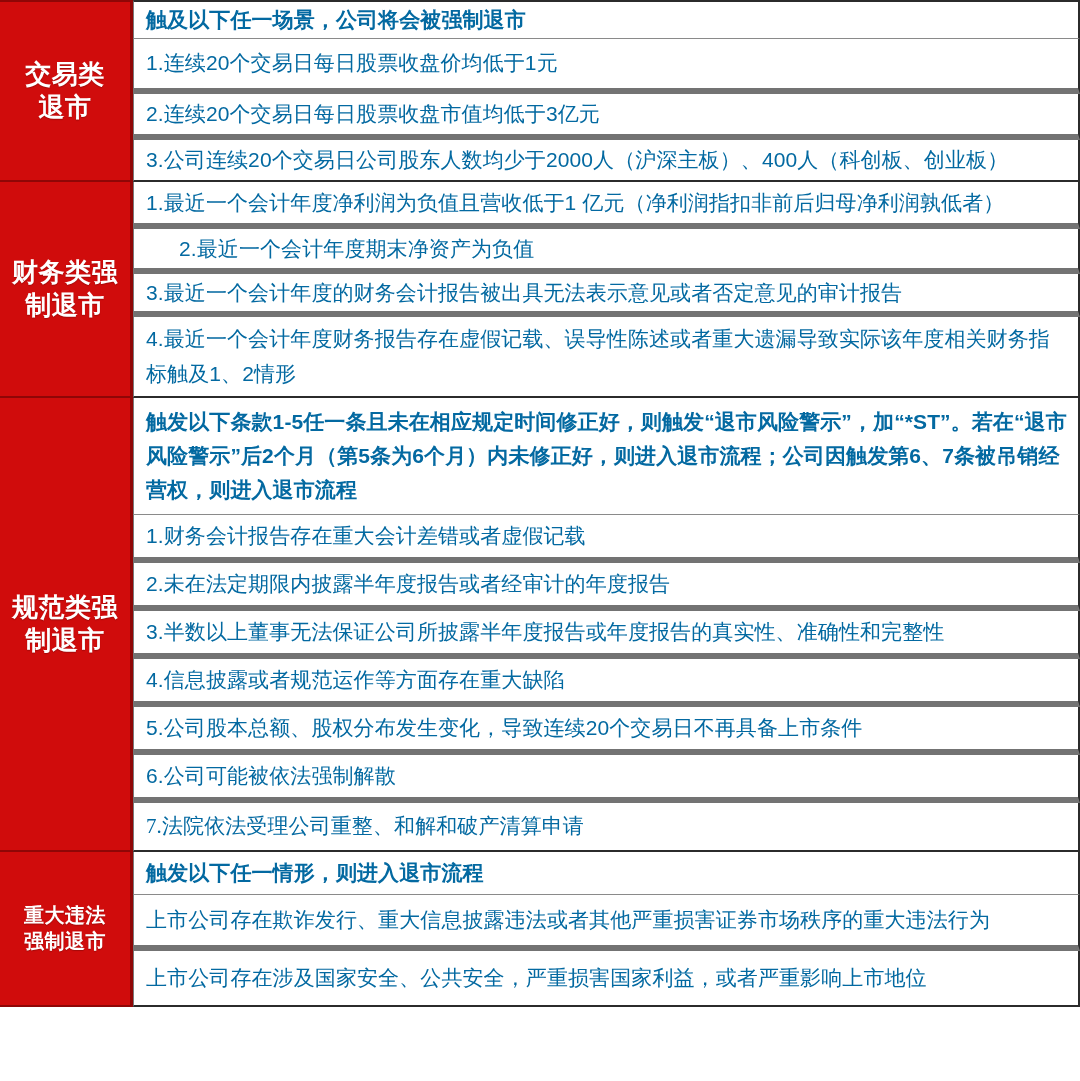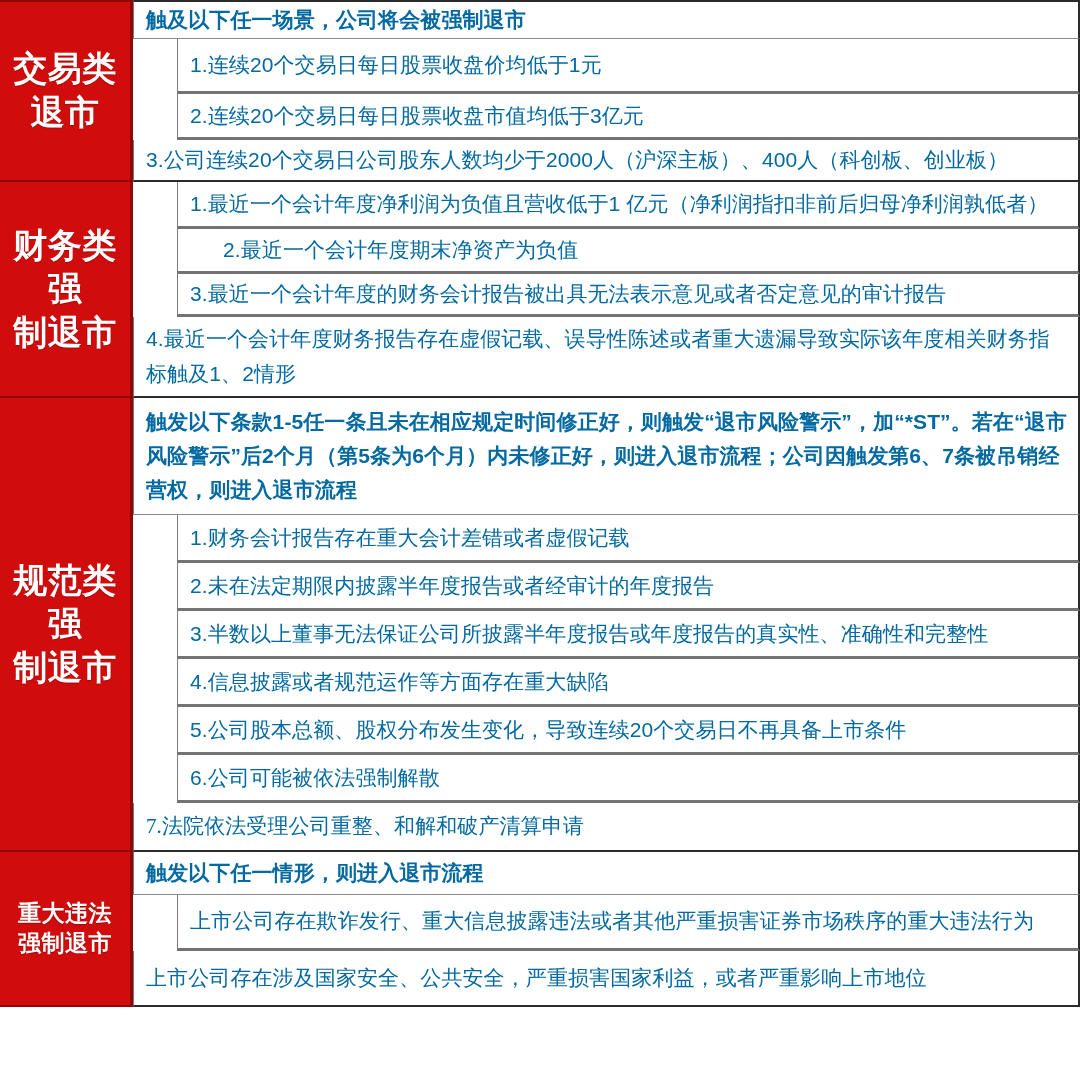--- a/index.html
+++ b/index.html
@@ -41,29 +41,29 @@
     justify-content: center;
     box-sizing: border-box;
     padding: 2px 4px;
   }
   .section:first-child .cat-cell {
     border-top: 2px solid #8f0606;
   }
   .cat-label {
     color: #ffffff;
     font-weight: bold;
-    font-size: 34px;
+    font-size: 26px;
     line-height: 1.28;
     text-align: center;
     letter-spacing: 0.5px;
     text-shadow: 0 1px 1px rgba(0,0,0,0.22);
     white-space: pre-line;
   }
   .cat-label.small {
-    font-size: 23px;
+    font-size: 20px;
     font-family: Liberation Serif, serif;
   }
 
   
   .rows-col {
     flex: 1 1 auto;
     display: flex;
     flex-direction: column;
     box-sizing: border-box;
   }
@@ -78,22 +78,21 @@
     padding: 6px 8px 6px 12px;
     background: #ffffff;
   }
   .section:first-child .rows-col > .row:first-child {
     border-top: 2px solid #2b2b2b;
   }
   .row.head {
     border-bottom: 1px solid #8a8a8a;
   }
   .row.item {
-    border-bottom: 3px solid #737373;
-    margin-left: 44px;
+    border-bottom: 6px solid #737373;
   }
   .row.last-item {
     border-bottom: 2px solid #2b2b2b;
   }
 
   .txt {
     font-size: 21px;
     line-height: 1.62;
     color: #0369a1;
     letter-spacing: 0.1px;

